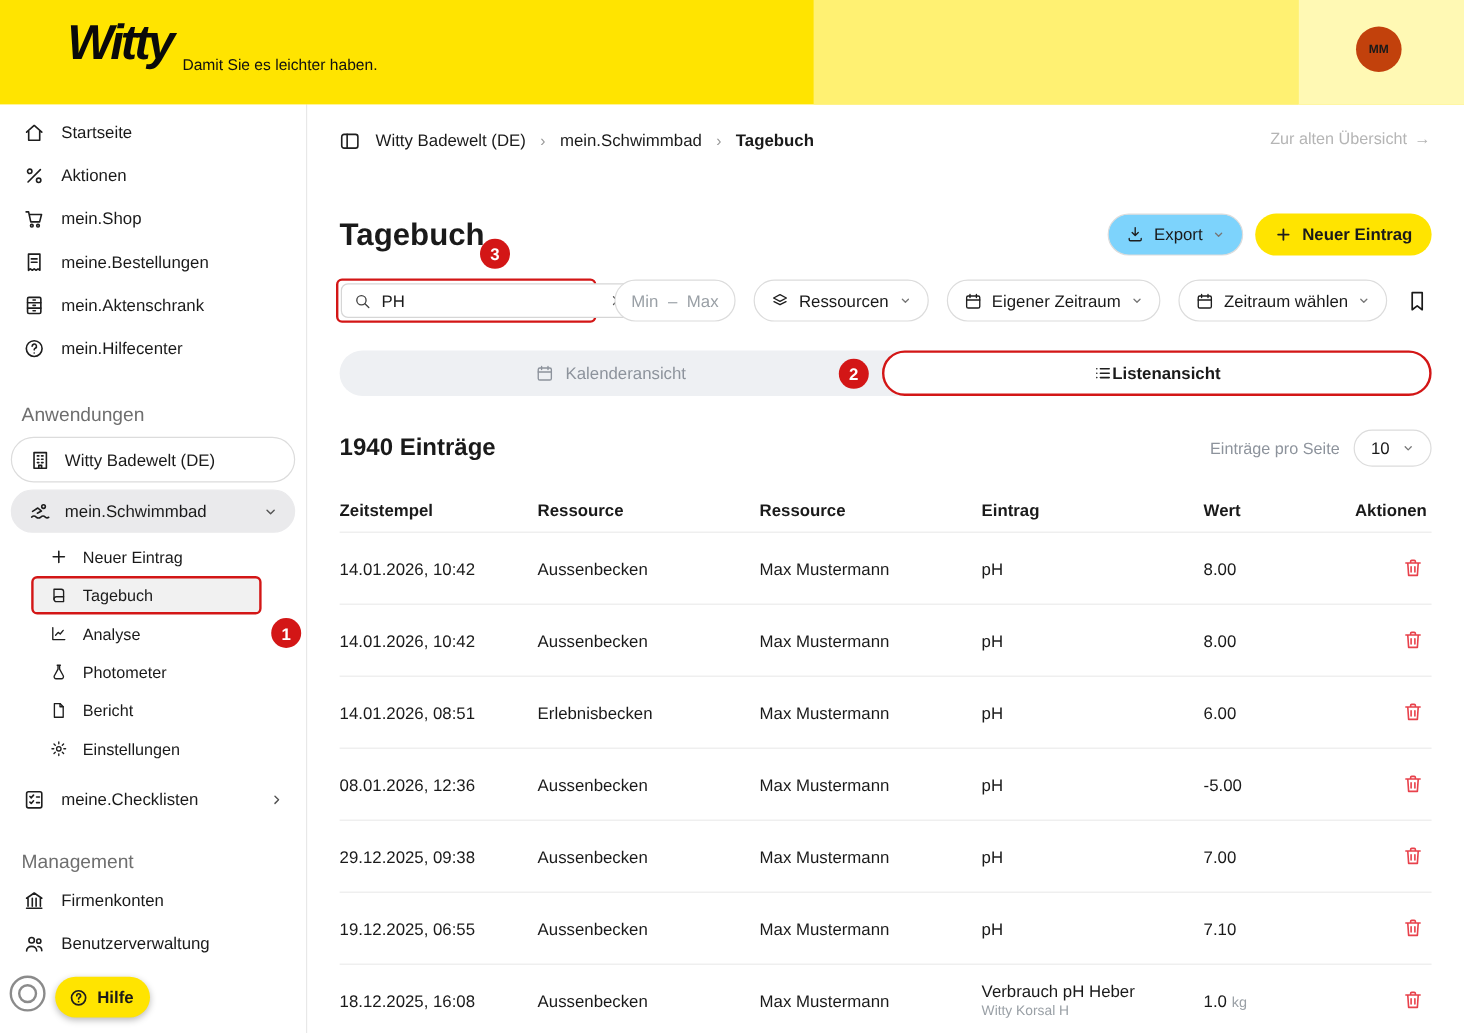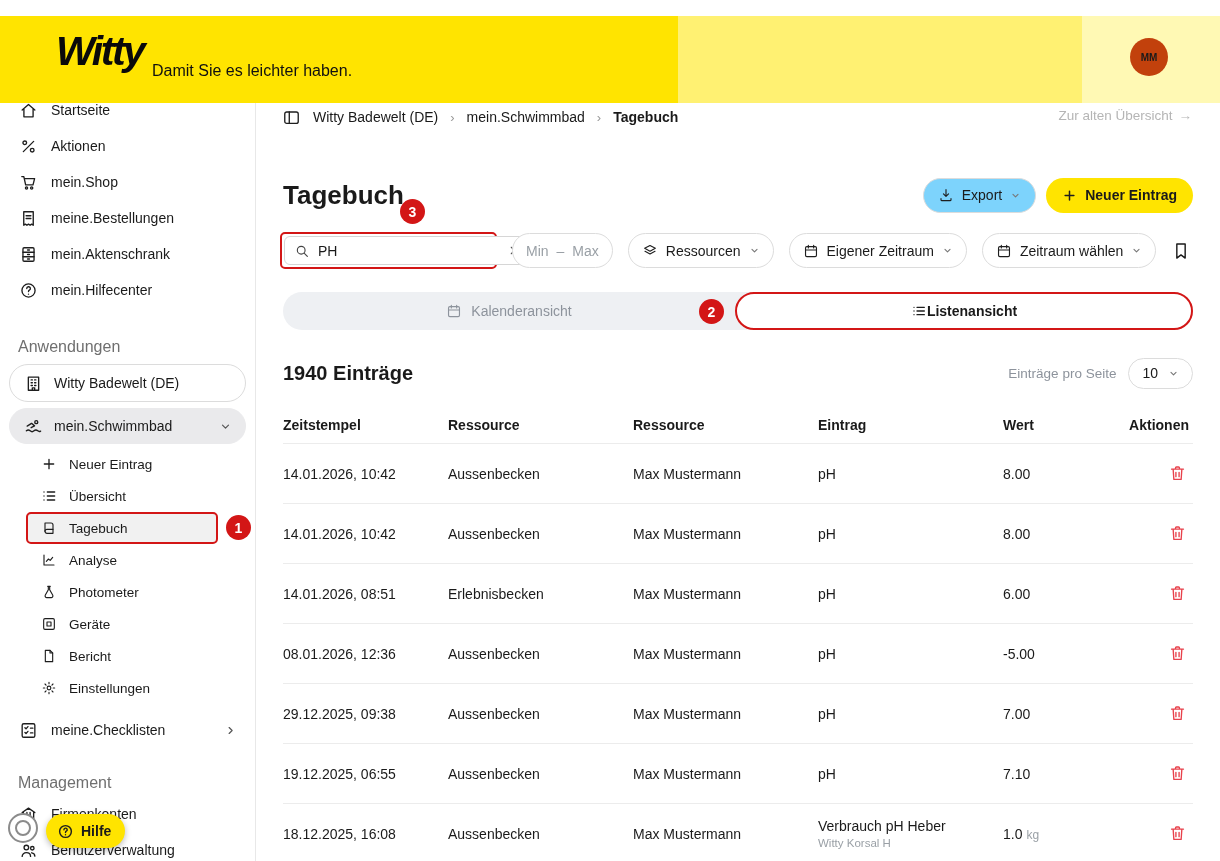--- a/index.html
+++ b/index.html
@@ -1,25 +1,25 @@
 <!DOCTYPE html>
 <html><head>
 <meta charset="utf-8">
 <style>
 *{margin:0;padding:0;box-sizing:border-box}
 html,body{width:1220px;height:861px}
 body{font-family:"Liberation Sans","DejaVu Sans",sans-serif;background:#fff;color:#1a1a1a;position:relative;overflow:hidden}
 svg.ic{fill:none;stroke:currentColor;stroke-width:1.7;stroke-linecap:round;stroke-linejoin:round;display:block}
 
 
-.header{position:absolute;left:0;top:16px;width:1220px;height:87px;background:#FFE400;z-index:8}
+.header{position:absolute;left:0;top:0;width:1220px;height:87px;background:#FFE400;z-index:8}
 .hseg2{position:absolute;left:678px;top:0;width:404px;height:87px;background:#FFF172}
 .hseg3{position:absolute;left:1082px;top:0;width:138px;height:87px;background:#FFF9B4}
 .logo{position:absolute;left:56px;top:12px;font-size:41px;font-weight:bold;font-style:italic;letter-spacing:-2.5px;color:#0a0a0a;z-index:2}
-.tagline{position:absolute;left:152px;top:46px;font-size:16px;color:#101010;z-index:2}
+.tagline{position:absolute;left:152px;top:46px;font-size:13px;color:#101010;z-index:2}
 .avatar{position:absolute;left:1130px;top:22px;width:38px;height:38px;border-radius:50%;background:#c2410c;display:flex;align-items:center;justify-content:center;font-weight:bold;font-size:10px;z-index:2;cursor:pointer}
 
 
 .sidebar{position:absolute;left:0;top:87px;width:256px;height:774px;background:#fff;border-right:1px solid #e8e8e8;padding-top:5px;z-index:4}
 .nav-item{display:flex;align-items:center;gap:13px;height:36px;padding:0 18px;font-size:14px;cursor:pointer;white-space:nowrap}
 .icw{width:20px;height:20px;display:flex;align-items:center;justify-content:center;color:#1e1e1e;flex:none}
 .sec-label{margin-top:30px;padding:0 18px;font-size:16px;color:#6f6f6f;height:16px}
 .app-btn{margin:10px 9px 0;height:38px;border:1px solid #dcdcdc;border-radius:20px;display:flex;align-items:center;gap:11px;padding:0 13px;font-size:14px;cursor:pointer;background:#fff;white-space:nowrap}
 .app-btn.active{background:#EAEAEC;border:1px solid #EAEAEC;height:36px;margin-top:6px}
 .mla{margin-left:auto;color:#555}
@@ -171,62 +171,45 @@
 
   <div class="subs">
     <div class="sub-item">
       <span class="icw">
           <svg class="ic" width="16" height="16" viewBox="0 0 24 24" style="stroke-width:2">
             <path d="M12 5v14M5 12h14"></path>
           </svg>
         </span>
       <span>Neuer Eintrag</span>
     </div>
+    <div class="sub-item active">
+      <span class="icw">
+          <svg class="ic" width="16" height="16" viewBox="0 0 24 24">
+            <path d="M6 4.5h9a3 3 0 0 1 3 3V20H9a3 3 0 0 1-3-3z"></path>
+            <path d="M6 17a3 3 0 0 1 3-3h9"></path>
+          </svg>
+        </span>
+      <span>Tagebuch</span>
+    </div>
     <div class="sub-item">
       <span class="icw">
           <svg class="ic" width="16" height="16" viewBox="0 0 24 24">
-            <path d="M9.5 6h11M9.5 12h11M9.5 18h11M4.5 6h.01M4.5 12h.01M4.5 18h.01" style="stroke-width:2"></path>
-          </svg>
-        </span>
-      <span>Übersicht</span>
-    </div>
-    <div class="sub-item active">
-      <span class="icw">
-          <svg class="ic" width="16" height="16" viewBox="0 0 24 24">
-            <path d="M6 4.5h9a3 3 0 0 1 3 3V20H9a3 3 0 0 1-3-3z"></path>
-            <path d="M6 17a3 3 0 0 1 3-3h9"></path>
-          </svg>
-        </span>
-      <span>Tagebuch</span>
+            <path d="M4.5 4.5v15h15"></path>
+            <path d="M8 14l3.2-3.5 2.6 2 3.7-4.5"></path>
+          </svg>
+        </span>
+      <span>Analyse</span>
     </div>
     <div class="sub-item">
       <span class="icw">
           <svg class="ic" width="16" height="16" viewBox="0 0 24 24">
-            <path d="M4.5 4.5v15h15"></path>
-            <path d="M8 14l3.2-3.5 2.6 2 3.7-4.5"></path>
-          </svg>
-        </span>
-      <span>Analyse</span>
-    </div>
-    <div class="sub-item">
-      <span class="icw">
-          <svg class="ic" width="16" height="16" viewBox="0 0 24 24">
             <path d="M10 3.5h4M11 3.5v5L6.3 17a2.6 2.6 0 0 0 2.4 3.5h6.6a2.6 2.6 0 0 0 2.4-3.5L13 8.5v-5"></path>
           </svg>
         </span>
       <span>Photometer</span>
-    </div>
-    <div class="sub-item">
-      <span class="icw">
-          <svg class="ic" width="16" height="16" viewBox="0 0 24 24">
-            <rect x="4" y="4" width="16" height="16" rx="2"></rect>
-            <path d="M9 9h6v6H9z"></path>
-          </svg>
-        </span>
-      <span>Geräte</span>
     </div>
     <div class="sub-item">
       <span class="icw">
           <svg class="ic" width="16" height="16" viewBox="0 0 24 24">
             <path d="M6.5 3.5h7l4 4v13h-11z"></path>
             <path d="M13.5 3.5v4h4"></path>
           </svg>
         </span>
       <span>Bericht</span>
     </div>

